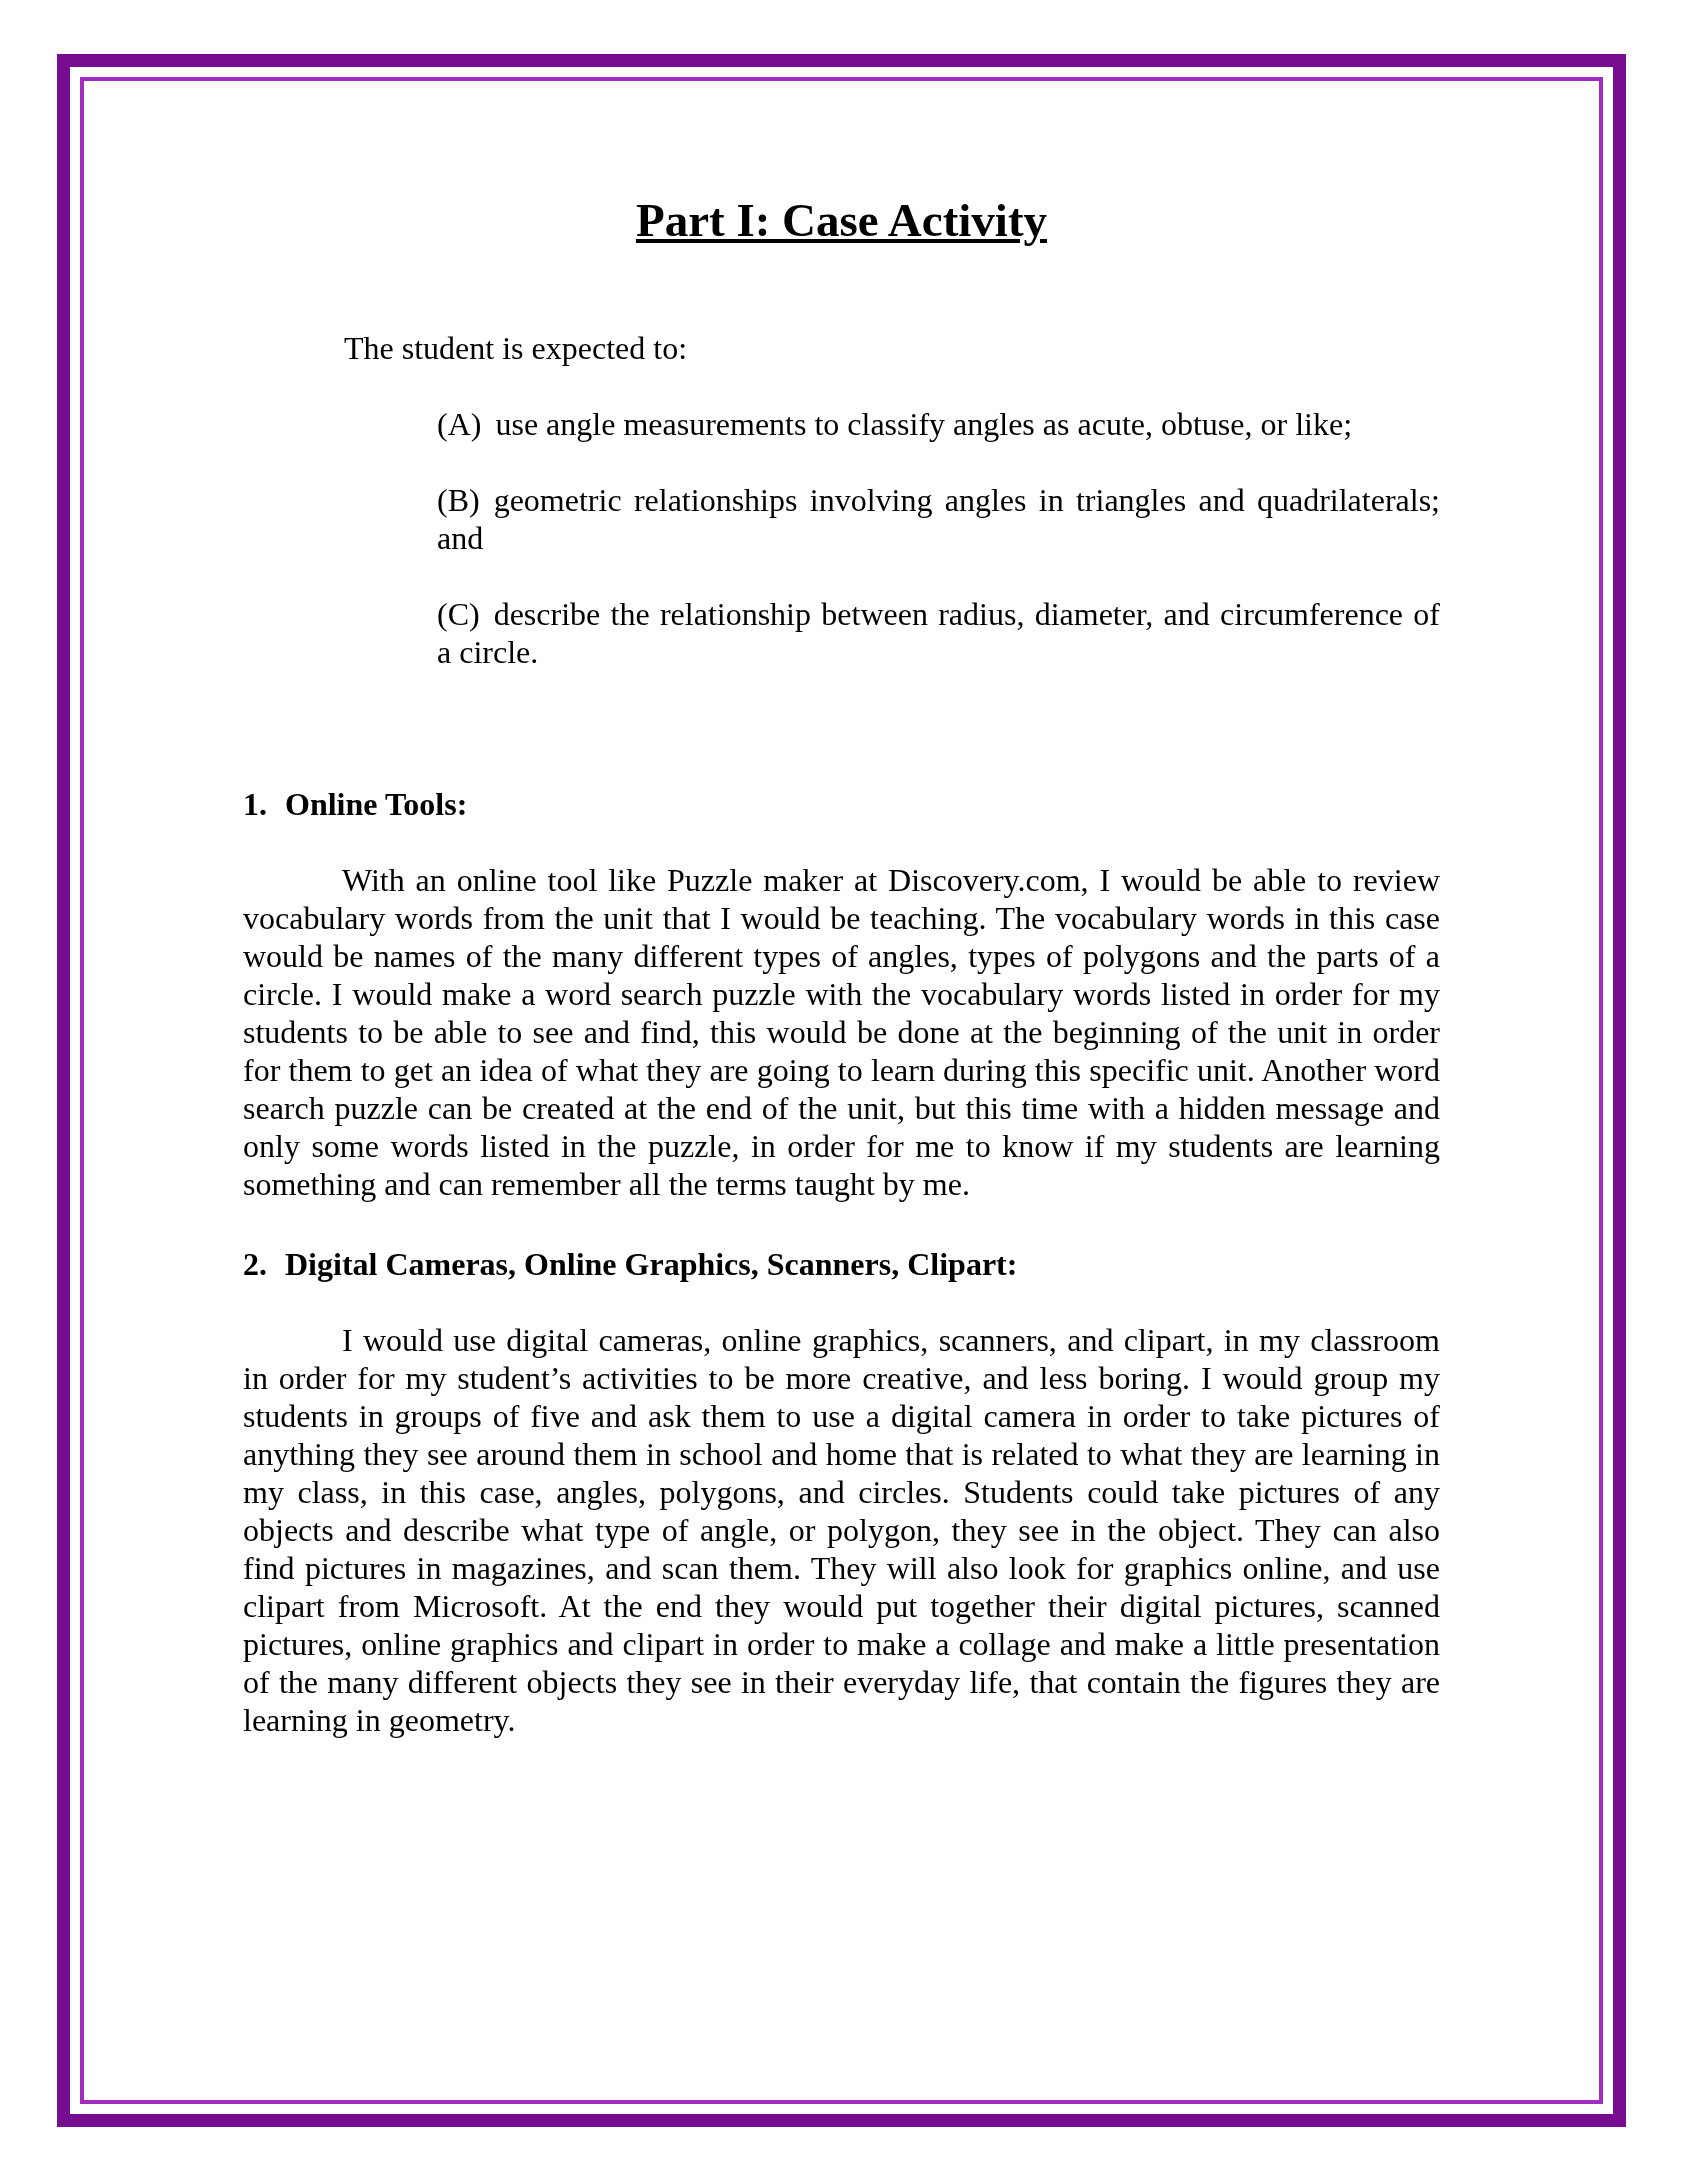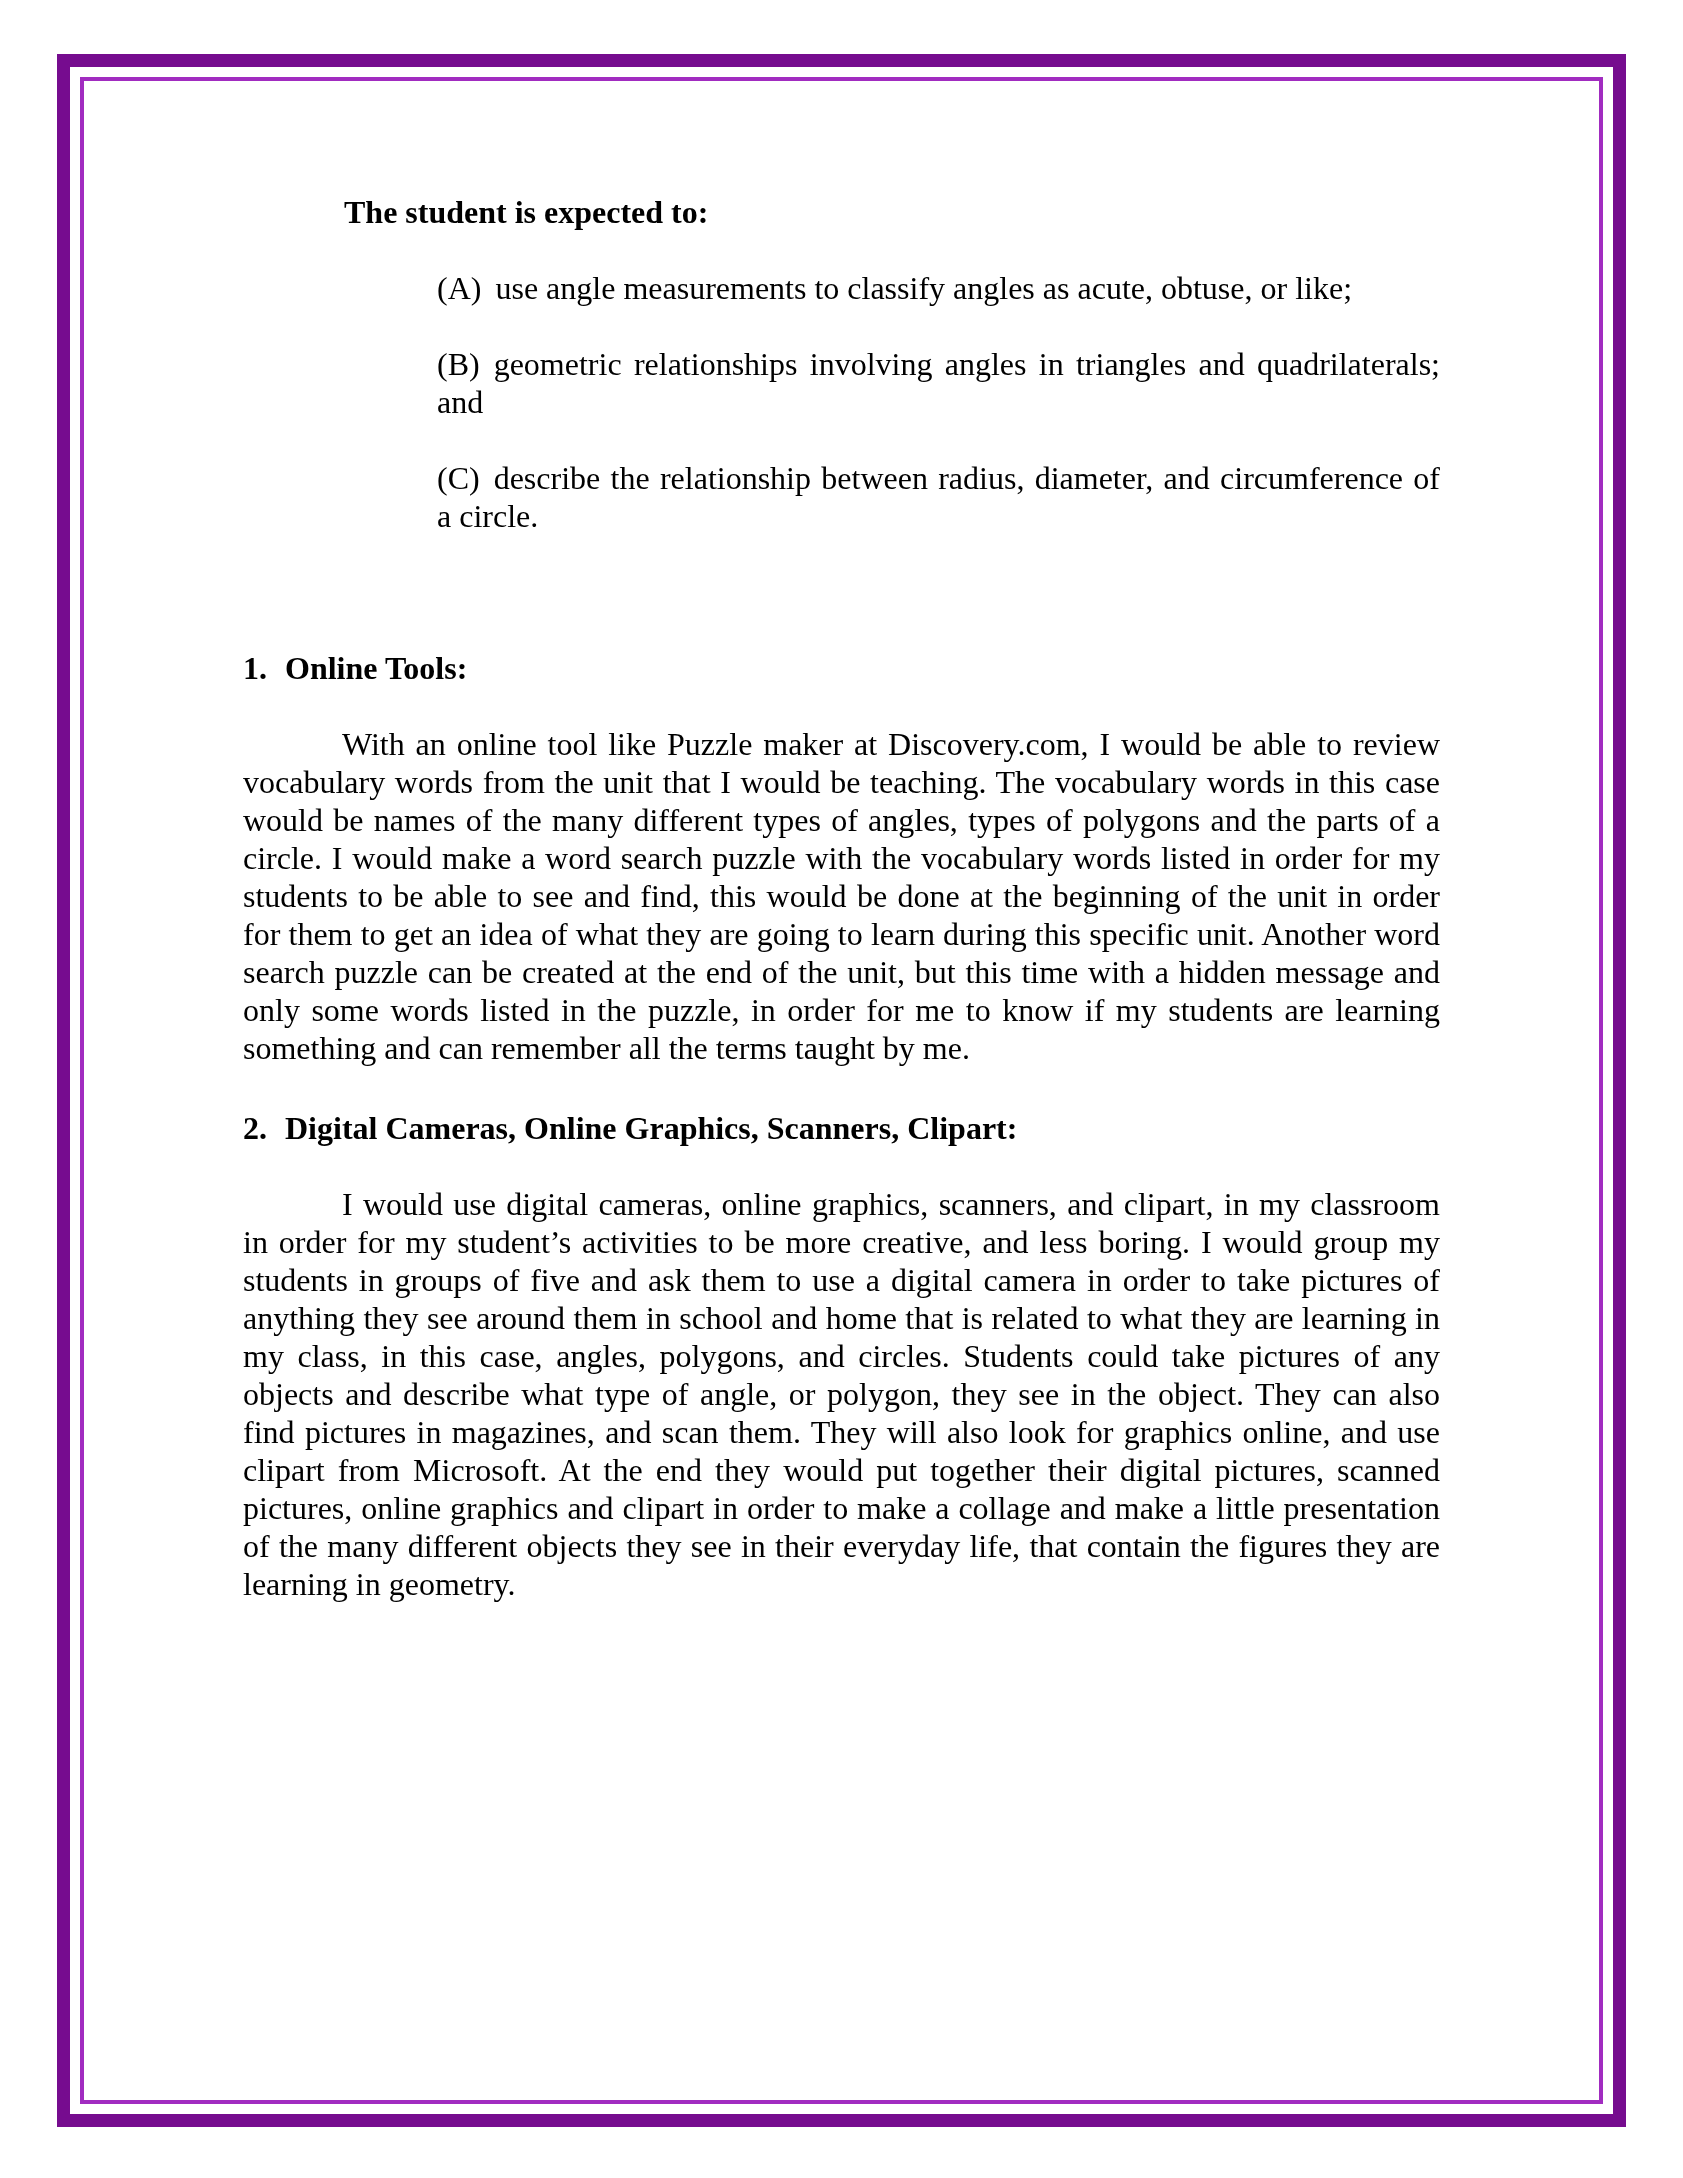--- a/index.html
+++ b/index.html
@@ -46,21 +46,20 @@
     text-decoration:underline;
     text-align:center;
     margin:0 0 81px 0;
   }
   .intro{
     text-align:justify;
     margin:0 0 41px 0;
   }
   .lead{
     margin:0 0 38px 101px;
-    font-weight:bold;
   }
   .expectations{
     margin:0 0 0 194px;
   }
   .exp{
     text-align:justify;
     margin:0 0 38px 0;
   }
   .exp-label{
     margin-right:14px;
@@ -84,20 +83,21 @@
 </head>
 <body>
 
 <div class="page">
   <div class="frame-outer">
     <div class="frame-inner"></div>
   </div>
 
   <div class="content">
 
+    <h1 class="doc-title">Part I: Case Activity</h1>
 
 
     <p class="lead">The student is expected to:</p>
 
     <div class="expectations">
       <p class="exp"><span class="exp-label">(A)</span><span>use angle measurements to classify angles as acute, obtuse, or like;</span></p>
 
       <p class="exp"><span class="exp-label">(B)</span><span>geometric relationships involving angles in triangles and quadrilaterals; and</span></p>
 
       <p class="exp"><span class="exp-label">(C)</span><span>describe the relationship between radius, diameter, and circumference of a circle.</span></p>

